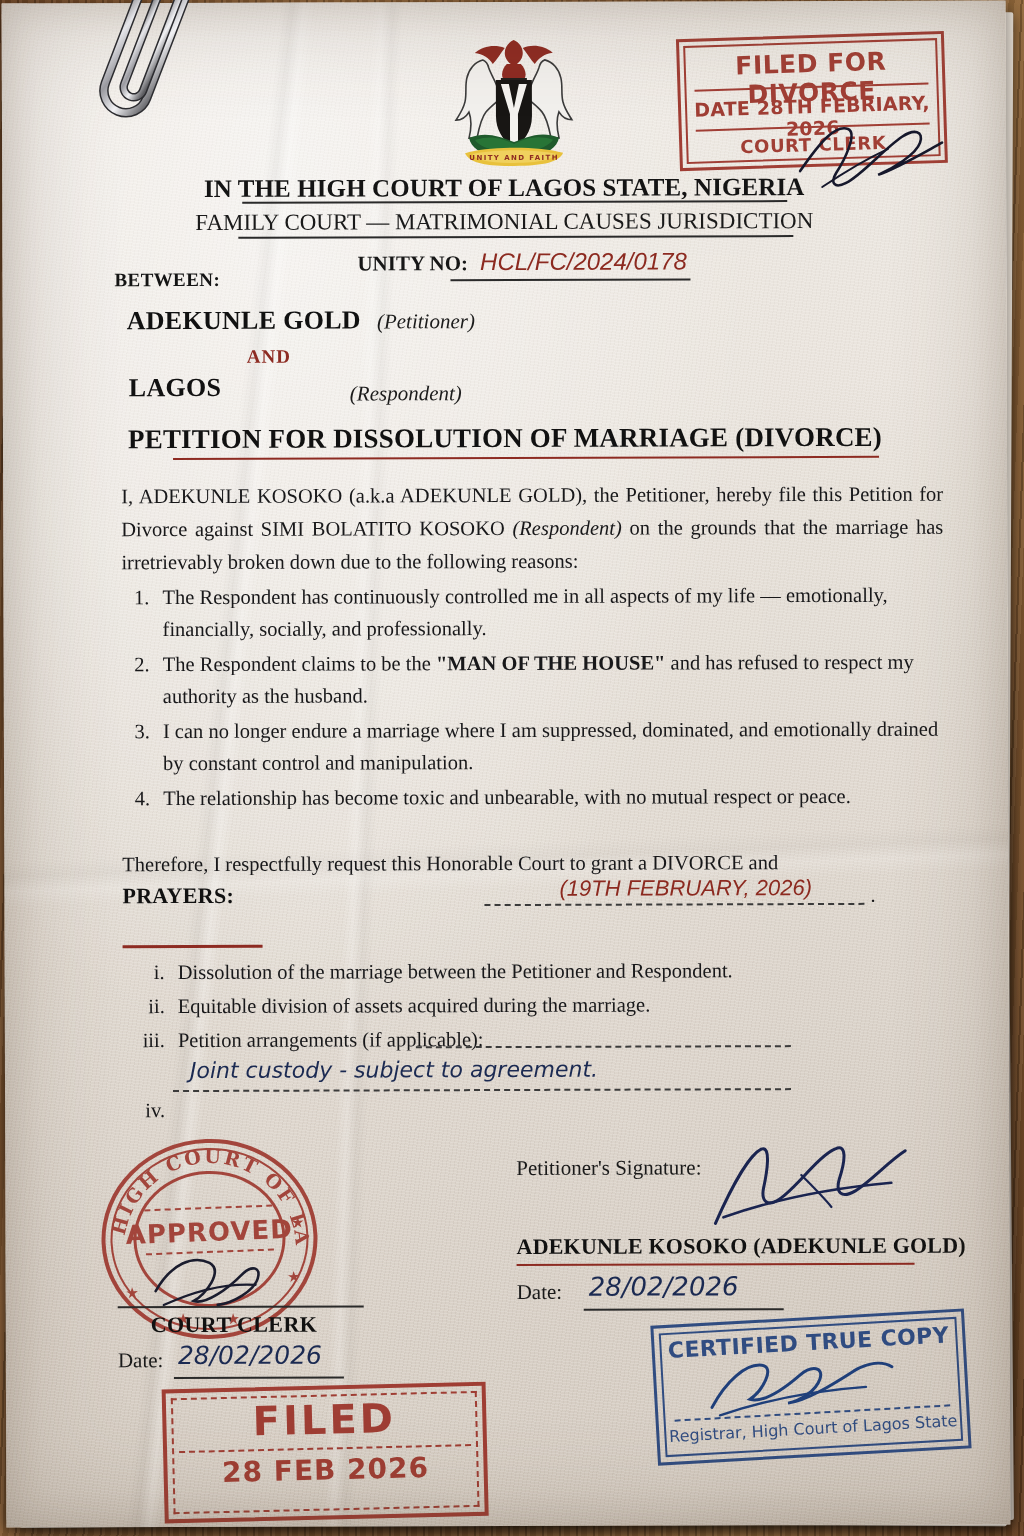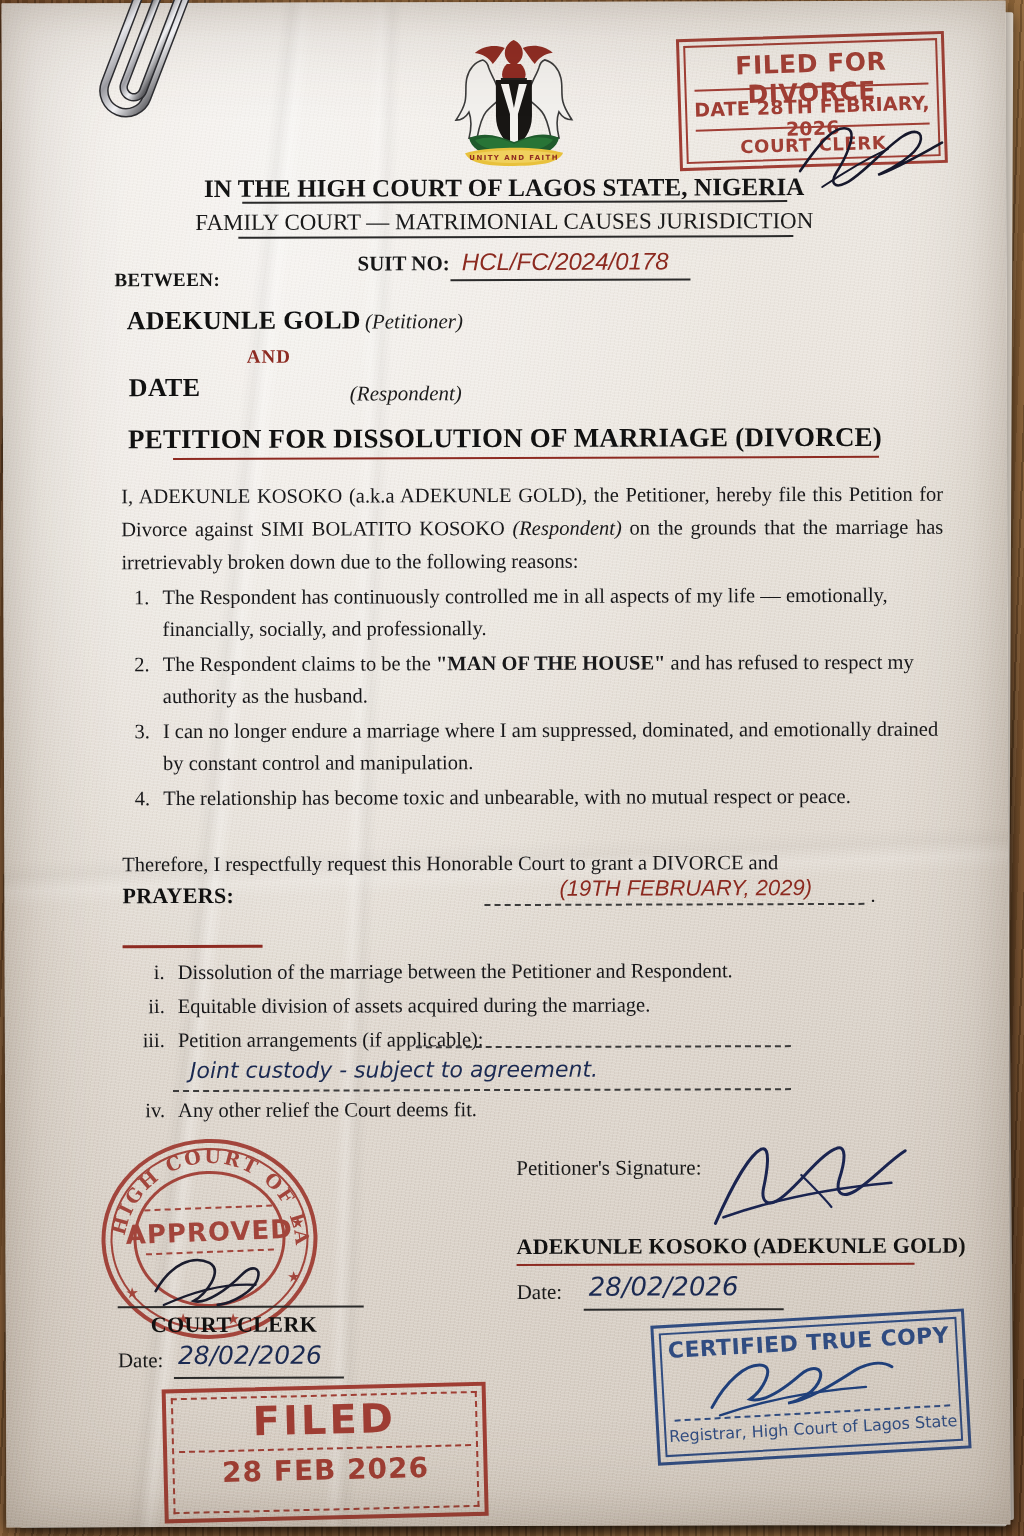--- a/index.html
+++ b/index.html
@@ -197,35 +197,35 @@
     <path d="M30 78 C48 66 70 52 96 40" fill="none" stroke="#16182c" stroke-width="2" stroke-linecap="round"></path>
   </svg>
 
   <div class="abs ct hdr1" style="left:0;right:0;top:172px">IN THE HIGH COURT OF LAGOS STATE, NIGERIA</div>
   <div class="rule" style="left:240px;width:545px;top:199px;height:2px"></div>
 
   <div class="abs ct hdr2" style="left:0;right:0;top:207px">FAMILY COURT — MATRIMONIAL CAUSES JURISDICTION</div>
   <div class="rule" style="left:236px;width:555px;top:234px;height:2px"></div>
 
   <div class="abs" style="left:355px;top:246px">
-    <span class="suit">SUIT NO:</span>
+    <span class="suit">UNITY NO:</span>
     <span class="hand" style="font-size:24px;margin-left:8px">HCL/FC/2024/0178</span>
   </div>
   <div class="rule" style="left:448px;width:240px;top:277px"></div>
 
   <div class="abs between" style="left:112px;top:266px">BETWEEN:</div>
 
   <div class="abs" style="left:124px;top:303px">
     <span class="party-name">ADEKUNLE GOLD</span>
-    <span class="role" style="">(Petitioner)</span>
+    <span class="role" style="margin-left:12px">(Petitioner)</span>
   </div>
 
   <div class="abs andw" style="left:244px;top:343px">AND</div>
 
-  <div class="abs party-name" style="left:126px;top:370px">DATE</div>
+  <div class="abs party-name" style="left:126px;top:370px">LAGOS</div>
   <div class="abs role" style="left:347px;top:379px">(Respondent)</div>
 
   <div class="abs ct title" style="left:0;right:0;top:421px">PETITION FOR DISSOLUTION OF MARRIAGE (DIVORCE)</div>
   <div class="underline-red" style="left:170px;width:706px;top:455px"></div>
 
   <div class="abs body" style="left:118px;width:822px;top:477px;text-align:justify">
     <span>I, </span><b>ADEKUNLE KOSOKO</b><span> (a.k.a </span><b>ADEKUNLE GOLD</b><span>), the Petitioner, hereby file this Petition for Divorce against </span><b>SIMI BOLATITO KOSOKO</b><span> </span><i>(Respondent)</i><span> on the grounds that the marriage has irretrievably broken down due to the following reasons:</span>
   </div>
 
   <ol class="grounds abs" style="left:122px;width:818px;top:578px">
@@ -242,21 +242,21 @@
       <span>I can no longer endure a marriage where I am suppressed, dominated, and emotionally drained by constant control and manipulation.</span>
     </li>
     <li>
       <span class="num">4.</span>
       <span>The relationship has become toxic and unbearable, with no mutual respect or peace.</span>
     </li>
   </ol>
 
   <div class="abs body" style="left:118px;width:822px;top:845px">Therefore, I respectfully request this Honorable Court to grant a DIVORCE and</div>
   <div class="abs dotline" style="left:480px;width:380px;top:880px;height:22px"></div>
-  <div class="abs hand" style="left:555px;top:874px;font-size:22px">(19TH FEBRUARY, 2029)</div>
+  <div class="abs hand" style="left:555px;top:874px;font-size:22px">(19TH FEBRUARY, 2026)</div>
   <div class="abs body" style="left:866px;top:878px">.</div>
 
   <div class="abs" style="left:118px;top:880px">
     <span class="prayers-h">PRAYERS:</span>
   </div>
   <div class="underline-red" style="left:118px;width:140px;top:942px;height:3px"></div>
 
   <ol class="prayers abs" style="left:130px;width:800px;top:952px">
     <li>
       <span class="num">i.</span>
@@ -271,21 +271,20 @@
       <span>Petition arrangements (if applicable):</span>
     </li>
   </ol>
   <div class="abs dotline" style="left:411px;width:375px;top:1040px;height:4px"></div>
   <div class="abs dotline" style="left:168px;width:618px;top:1083px;height:4px"></div>
   <div class="abs handb" style="left:185px;top:1055px;font-size:22px">Joint custody - subject to agreement.</div>
 
   <ol class="prayers abs" style="left:130px;width:800px;top:1090px">
     <li>
       <span class="num">iv.</span>
-      <span>Any other relief the Court deems fit.</span>
     </li>
   </ol>
 
   <div class="abs" id="sealApproved">
     <div class="oring"></div>
     <div class="oring2"></div>
     <div class="iring"></div>
     <svg class="arc" viewBox="0 0 216 200">
       <defs>
         <path id="arcpath" d="M 22 110 A 86 86 0 0 1 194 110"></path>

